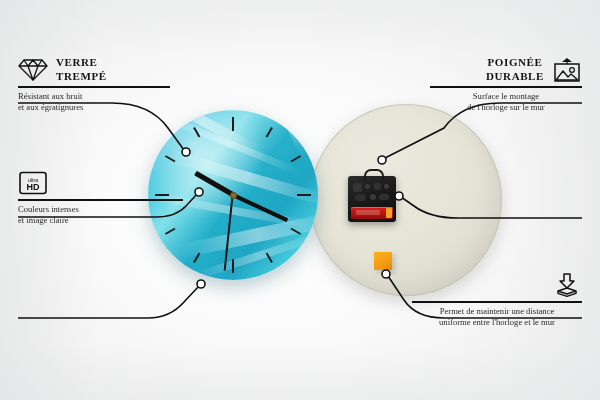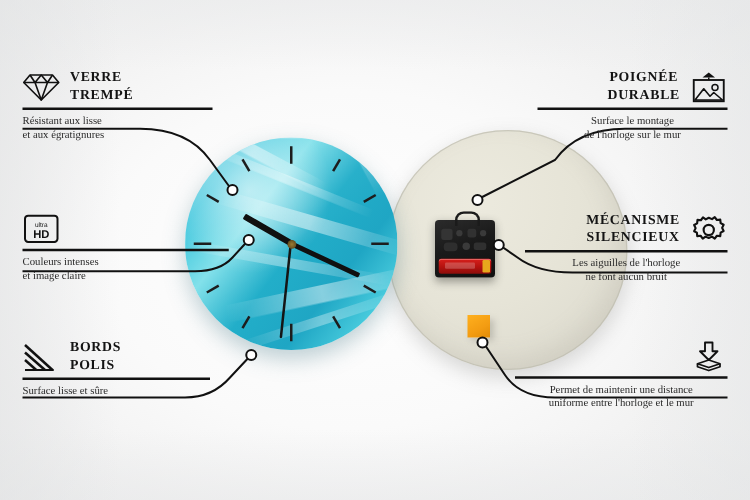--- a/index.html
+++ b/index.html
@@ -186,86 +186,55 @@
       <svg class="icon" width="30" height="26" viewBox="0 0 30 26">
         <g fill="none" stroke="#111" stroke-width="1.3" stroke-linejoin="round">
           <path d="M6 3h18l5 6-14 14L1 9z"></path>
           <path d="M1 9h28M6 3l4 6 5-6 5 6 4-6M10 9l5 14 5-14"></path>
         </g>
       </svg>
       <div class="title">VERRE
 TREMPÉ</div>
     </div>
     <div class="rule" style="width:152px;"></div>
-    <div class="desc">Résistant aux lisse
+    <div class="desc">Résistant aux bruit
 et aux égratignures</div>
   </div>
 
   <div class="callout left" style="left:18px;top:170px;width:165px;">
     <div class="head">
       <svg class="icon" width="30" height="26" viewBox="0 0 30 26">
         <rect x="2" y="2.5" width="26" height="21" rx="2.5" fill="none" stroke="#111" stroke-width="1.6"></rect>
         <text x="15" y="11.5" font-family="Liberation Sans, sans-serif" font-size="5.2" text-anchor="middle" fill="#111">ultra</text>
         <text x="15" y="20" font-family="Liberation Sans, sans-serif" font-size="9" font-weight="bold" text-anchor="middle" fill="#111">HD</text>
       </svg>
     </div>
     <div class="rule" style="width:165px;"></div>
     <div class="desc">Couleurs intenses
 et image claire</div>
   </div>
 
-  <div class="callout left" style="left:18px;top:272px;width:150px;">
-    <div class="head">
-      <svg class="icon" width="30" height="26" viewBox="0 0 30 26">
-        <g stroke="#111" stroke-width="2" stroke-linecap="butt">
-          <path d="M2 3 L24 23"></path>
-            <path d="M2 9 L18 23"></path>
-            <path d="M2 15 L11 23"></path>
-        </g>
-        <path d="M2 23 H25" stroke="#111" stroke-width="1.6"></path>
-      </svg>
-      <div class="title">BORDS
-POLIS</div>
-    </div>
-    <div class="rule" style="width:150px;"></div>
-    <div class="desc">Surface lisse et sûre</div>
-  </div>
 
   <div class="callout right" style="left:430px;top:56px;width:152px;">
     <div class="head">
       <div class="title">POIGNÉE
 DURABLE</div>
       <svg class="icon" width="30" height="26" viewBox="0 0 30 26">
         <path d="M15 1 L10 5 H20 Z" fill="#111"></path>
         <path d="M15 5 V7" stroke="#111" stroke-width="1.2"></path>
         <rect x="3" y="7" width="24" height="17" fill="none" stroke="#111" stroke-width="1.5"></rect>
         <circle cx="20" cy="13" r="2.4" fill="none" stroke="#111" stroke-width="1.2"></circle>
         <path d="M4 23 L11 14 L16 20 L19 17 L26 23 Z" fill="none" stroke="#111" stroke-width="1.3" stroke-linejoin="round"></path>
       </svg>
     </div>
     <div class="rule" style="width:152px;margin-left:auto;"></div>
     <div class="desc">Surface le montage
 de l'horloge sur le mur</div>
   </div>
 
-  <div class="callout right" style="left:420px;top:170px;width:162px;">
-    <div class="head">
-      <div class="title">MÉCANISME
-SILENCIEUX</div>
-      <svg class="icon" width="30" height="26" viewBox="0 0 30 26">
-        <g fill="none" stroke="#111" stroke-width="1.7" stroke-linejoin="round">
-          <path d="M15 3.2 l2.6 1.1 2.2-1.6 1.7 2.3 2.7-.3 .3 2.8 2.4 1.3-1.2 2.5 1.2 2.5-2.4 1.3-.3 2.8-2.7-.3-1.7 2.3-2.2-1.6-2.6 1.1-2.6-1.1-2.2 1.6-1.7-2.3-2.7 .3-.3-2.8L3.3 14l1.2-2.5L3.3 9l2.4-1.3 .3-2.8 2.7 .3 1.7-2.3 2.2 1.6z"></path>
-          <circle cx="15" cy="13" r="4.1"></circle>
-        </g>
-      </svg>
-    </div>
-    <div class="rule" style="width:162px;margin-left:auto;"></div>
-    <div class="desc">Les aiguilles de l'horloge
-ne font aucun bruit</div>
-  </div>
 
   <div class="callout right" style="left:412px;top:272px;width:170px;">
     <div class="head">
       <svg class="icon" width="30" height="26" viewBox="0 0 30 26">
         <path d="M12 2 h6 v7 h4 l-7 7 -7-7 h4 z" fill="none" stroke="#111" stroke-width="1.5" stroke-linejoin="round"></path>
         <path d="M15 16 l9 3 -9 3 -9-3 z" fill="none" stroke="#111" stroke-width="1.4" stroke-linejoin="round"></path>
         <path d="M6 19 v2.4 l9 3 9-3 V19" fill="none" stroke="#111" stroke-width="1.4" stroke-linejoin="round"></path>
       </svg>
     </div>
     <div class="rule" style="width:170px;margin-left:auto;"></div>

